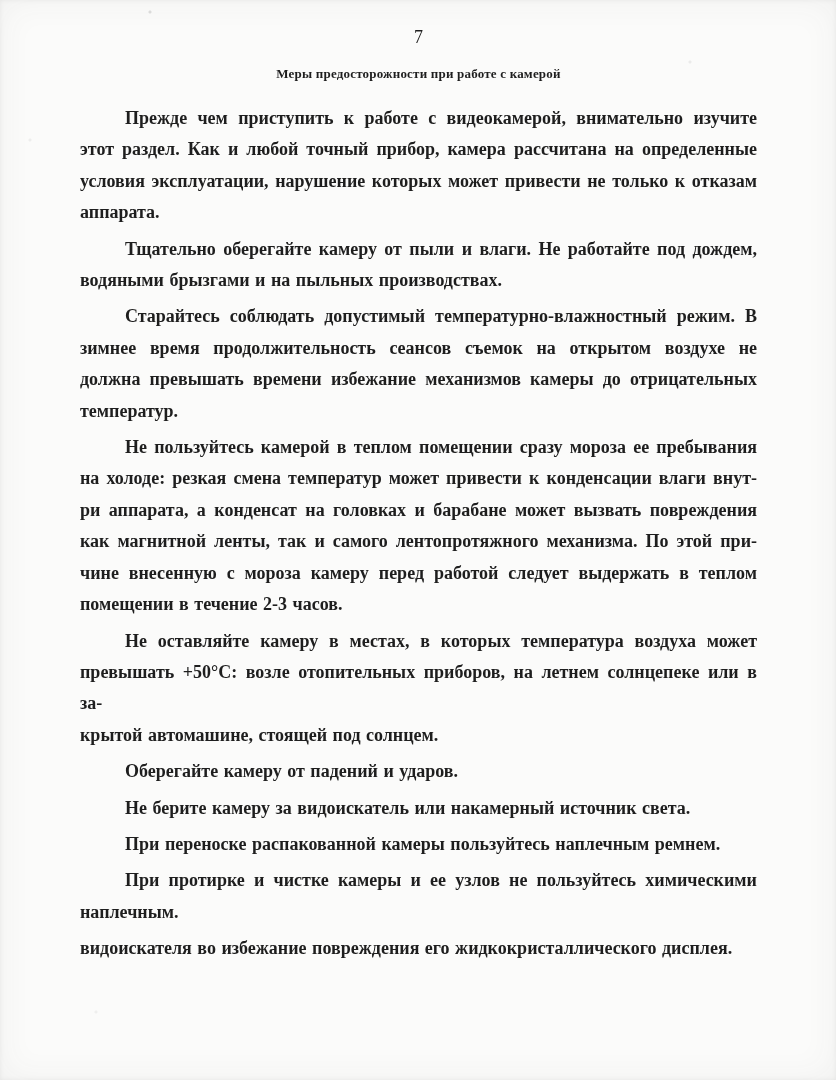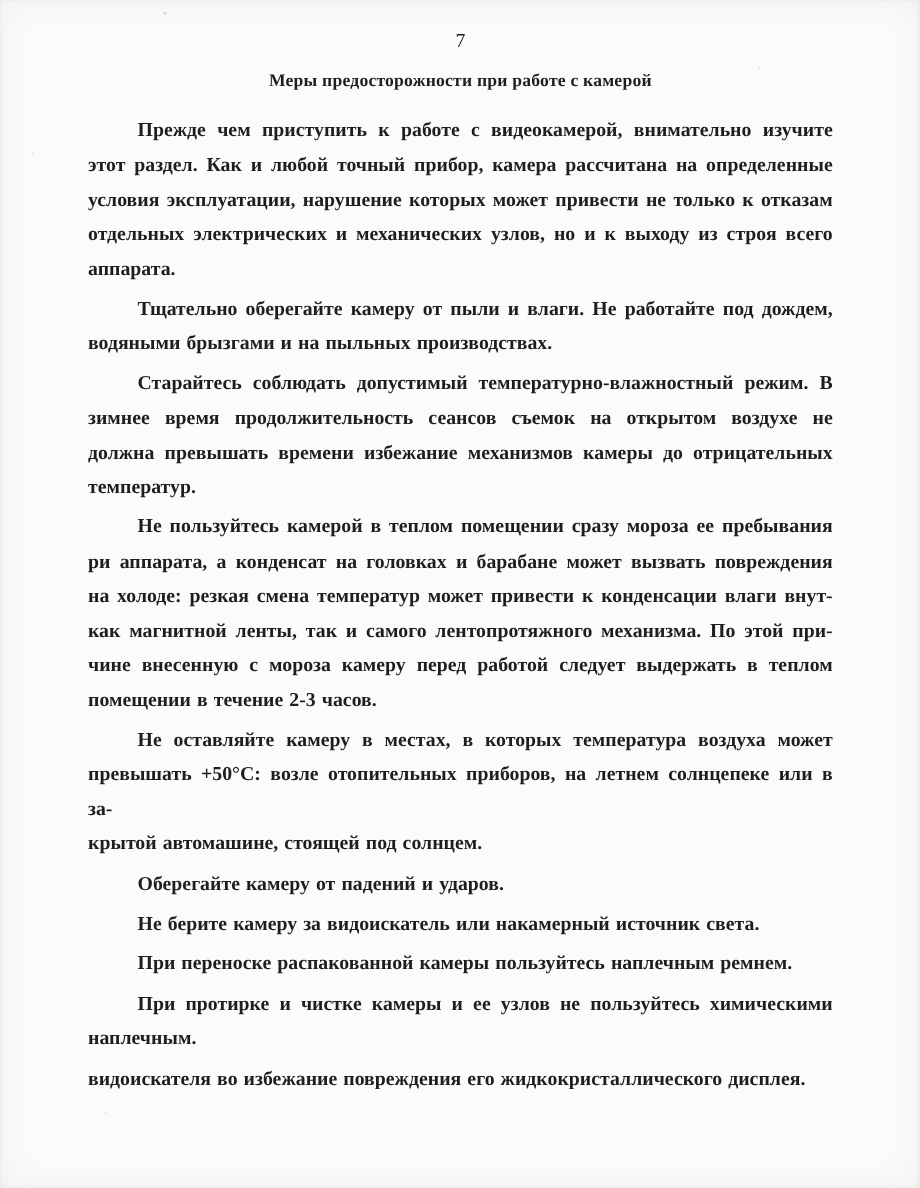--- a/index.html
+++ b/index.html
@@ -30,21 +30,21 @@
   }
   .page-number {
     text-align: center;
     font-size: 18px;
     line-height: 26px;
     margin-bottom: 10px;
   }
   .doc-heading {
     text-align: center;
     font-weight: bold;
-    font-size: 16px;
+    font-size: 13px;
     line-height: 28px;
     margin-bottom: 15px;
     letter-spacing: 0.2px;
   }
   .para {
     margin: 0 0 5px 0;
   }
   .line {
     font-size: 18px;
     line-height: 31.4px;
@@ -64,37 +64,36 @@
 <body>
 
 <div class="scan-page">
   <div class="page-number">7</div>
   <div class="doc-heading">Меры предосторожности при работе с камерой</div>
   <div>
       <div class="para">
         <div class="line first">Прежде чем приступить к работе с видеокамерой, внимательно изучите</div>
         <div class="line">этот раздел. Как и любой точный прибор, камера рассчитана на определенные</div>
         <div class="line">условия эксплуатации, нарушение которых может привести не только к отказам</div>
-        <div class="line">отдельных электрических и механических узлов, но и к выходу из строя всего</div>
         <div class="line last">аппарата.</div>
       </div>
       <div class="para">
         <div class="line first">Тщательно оберегайте камеру от пыли и влаги. Не работайте под дождем,</div>
         <div class="line last">водяными брызгами и на пыльных производствах.</div>
       </div>
       <div class="para">
         <div class="line first">Старайтесь соблюдать допустимый температурно-влажностный режим. В</div>
         <div class="line">зимнее время продолжительность сеансов съемок на открытом воздухе не</div>
         <div class="line">должна превышать времени избежание механизмов камеры до отрицательных</div>
         <div class="line last">температур.</div>
       </div>
       <div class="para">
         <div class="line first">Не пользуйтесь камерой в теплом помещении сразу мороза ее пребывания</div>
+        <div class="line">на холоде: резкая смена температур может привести к конденсации влаги внут-</div>
         <div class="line">ри аппарата, а конденсат на головках и барабане может вызвать повреждения</div>
-        <div class="line">на холоде: резкая смена температур может привести к конденсации влаги внут-</div>
         <div class="line">как магнитной ленты, так и самого лентопротяжного механизма. По этой при-</div>
         <div class="line">чине внесенную с мороза камеру перед работой следует выдержать в теплом</div>
         <div class="line last">помещении в течение 2-3 часов.</div>
       </div>
       <div class="para">
         <div class="line first">Не оставляйте камеру в местах, в которых температура воздуха может</div>
         <div class="line">превышать +50°С: возле отопительных приборов, на летнем солнцепеке или в за-</div>
         <div class="line last">крытой автомашине, стоящей под солнцем.</div>
       </div>
       <div class="para">

